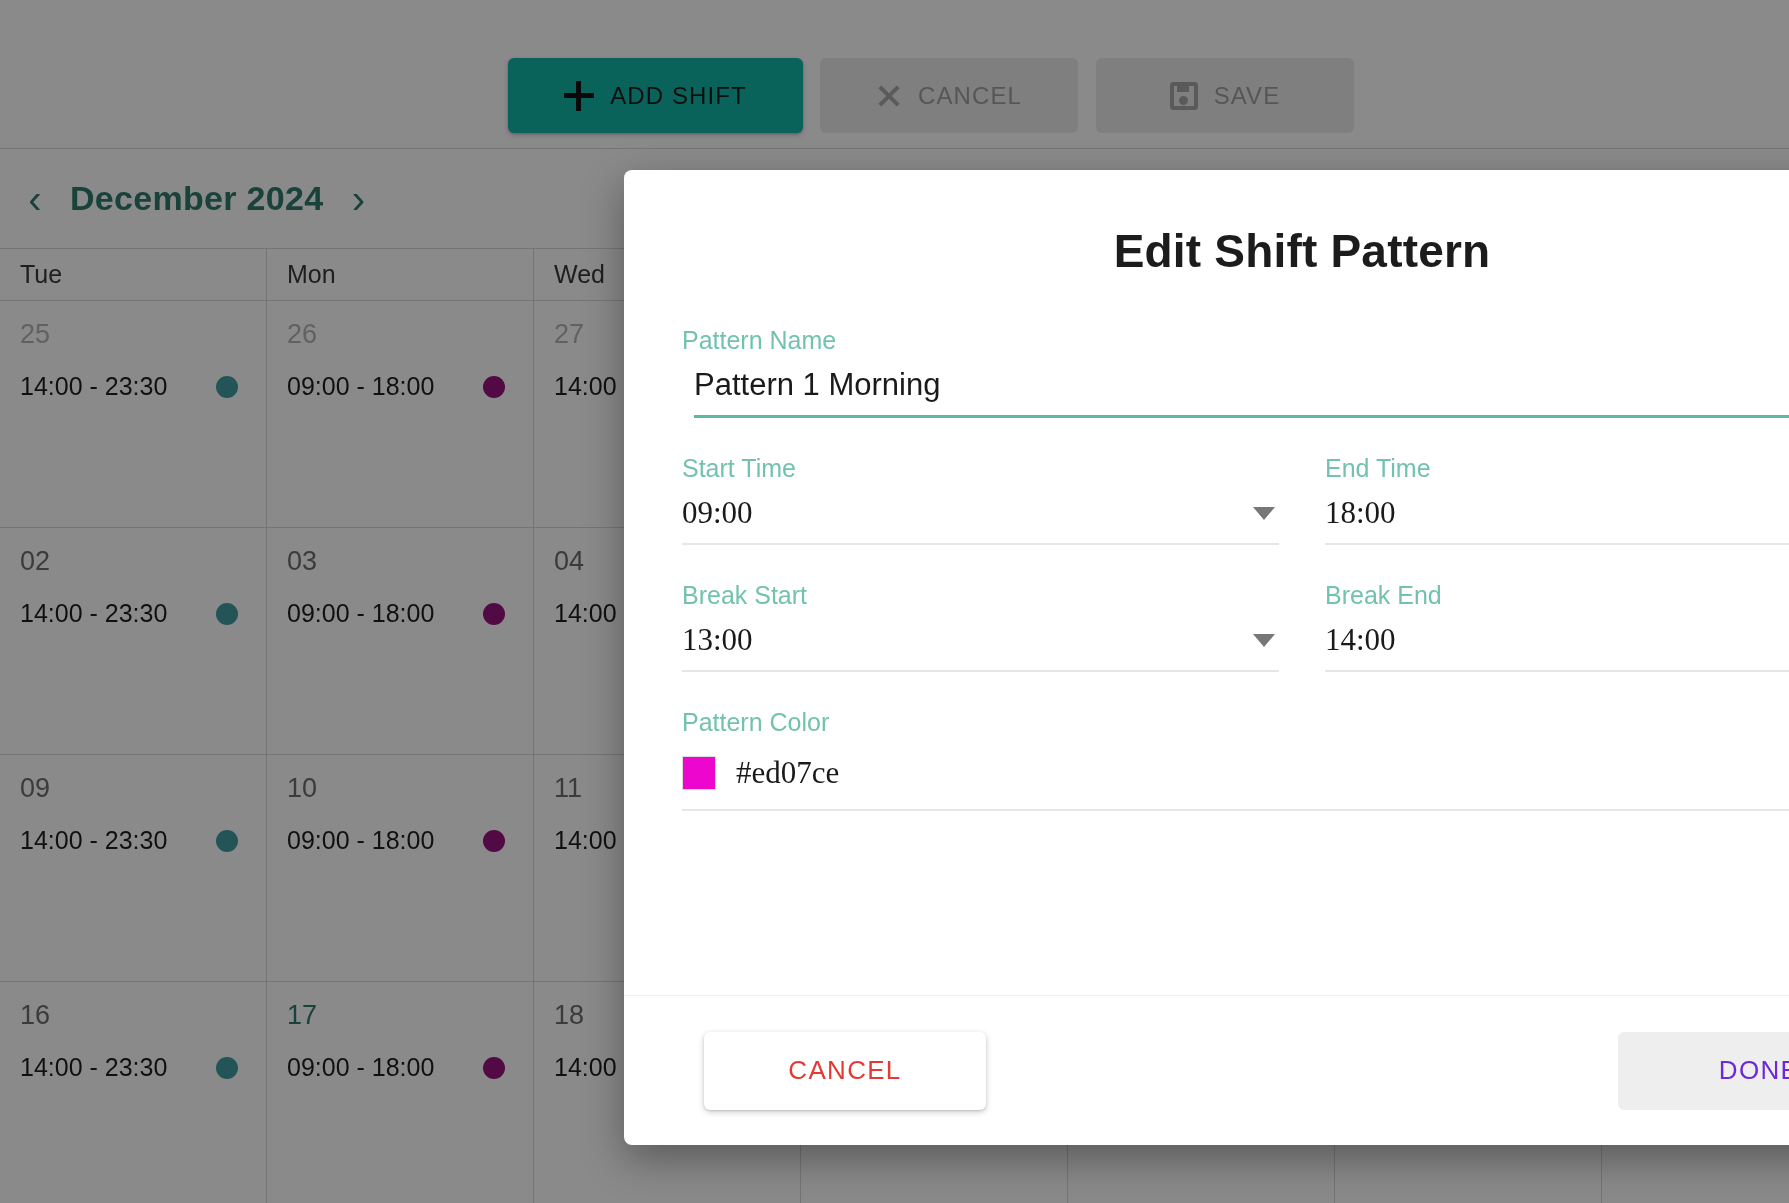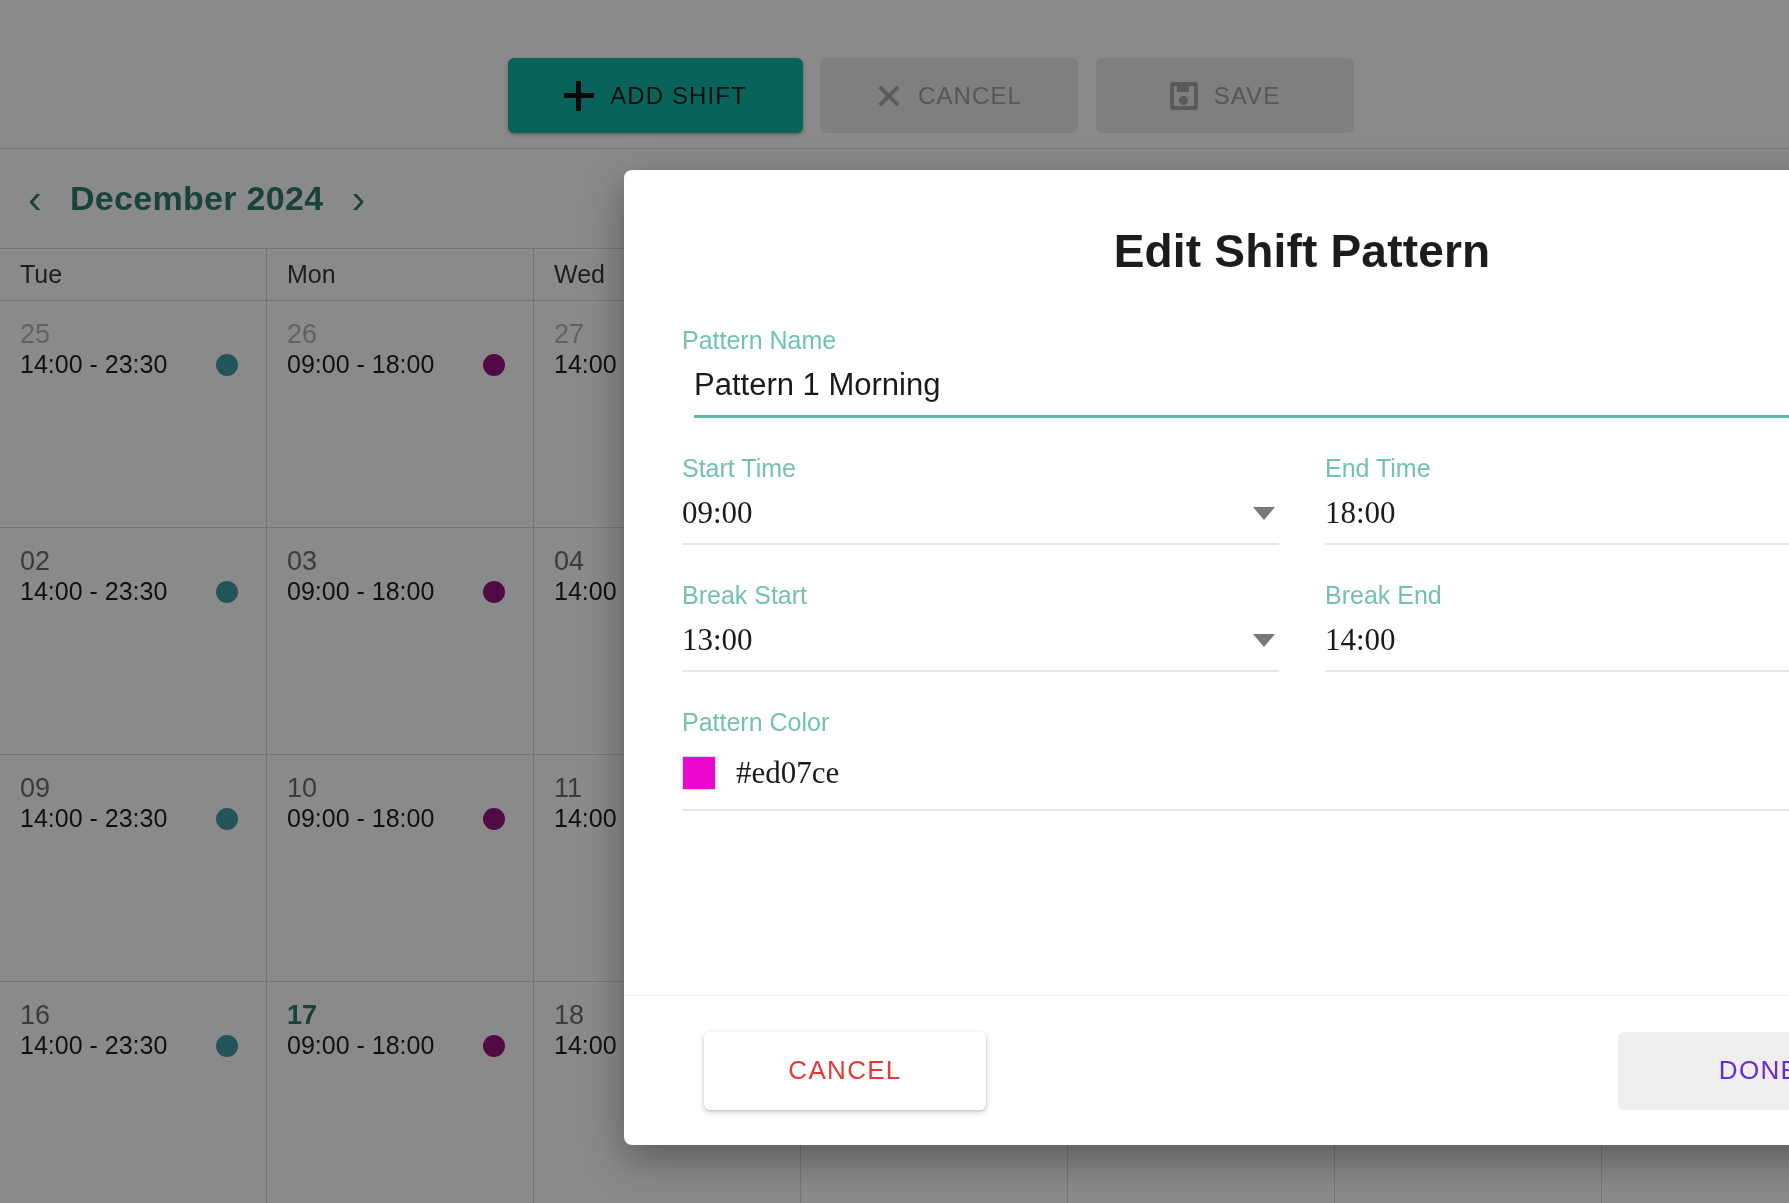--- a/index.html
+++ b/index.html
@@ -102,23 +102,23 @@
     padding-left: 20px; font-size: 25px; color: #3a3a3a;
     border-right: 1px solid #d8d8d8;
   }
   .week { display: flex; height: 227px; border-bottom: 1px solid #d8d8d8; }
   .cell {
     width: 267px; flex: 0 0 267px; border-right: 1px solid #d8d8d8;
     padding: 18px 20px 0 20px; position: relative;
   }
   .daynum { font-size: 27px; color: #6e6e6e; }
   .daynum.muted { color: #b4b4b4; }
-  .daynum.today { color: #2f7a6d; font-weight: 700; }
+  .daynum.today { color: #2f7a6d; font-weight: 400; }
   .shiftline {
-    display: flex; align-items: center;
+    margin-top: 22px; display: flex; align-items: center;
     justify-content: space-between; padding-right: 8px;
   }
   .shifttime { font-size: 25px; color: #1f1f1f; white-space: nowrap; }
   .dot { width: 22px; height: 22px; border-radius: 50%; flex: 0 0 22px; }
   .dayoff-chip {
     margin-top: 20px; height: 46px; border-radius: 6px; background: #6d5b3f;
     display: flex; align-items: center; padding-left: 18px;
     font-size: 25px; color: #e8e8e8;
   }
 

